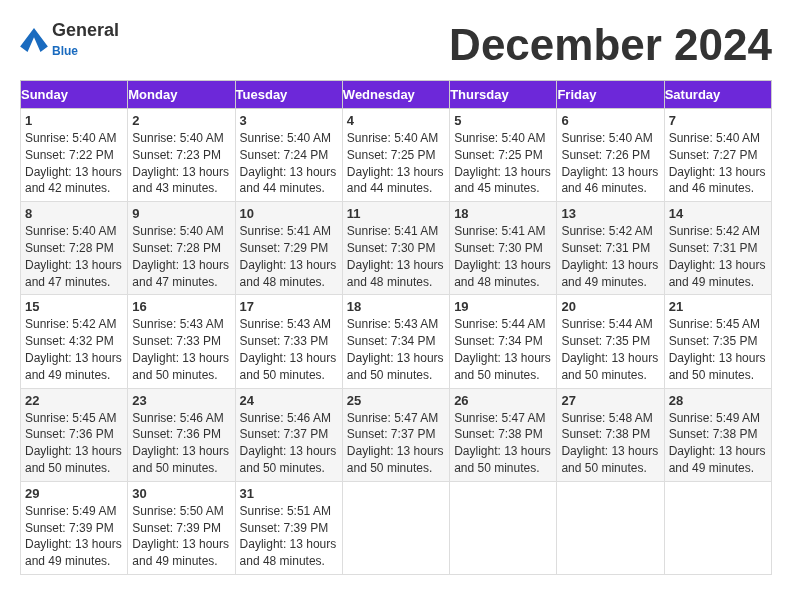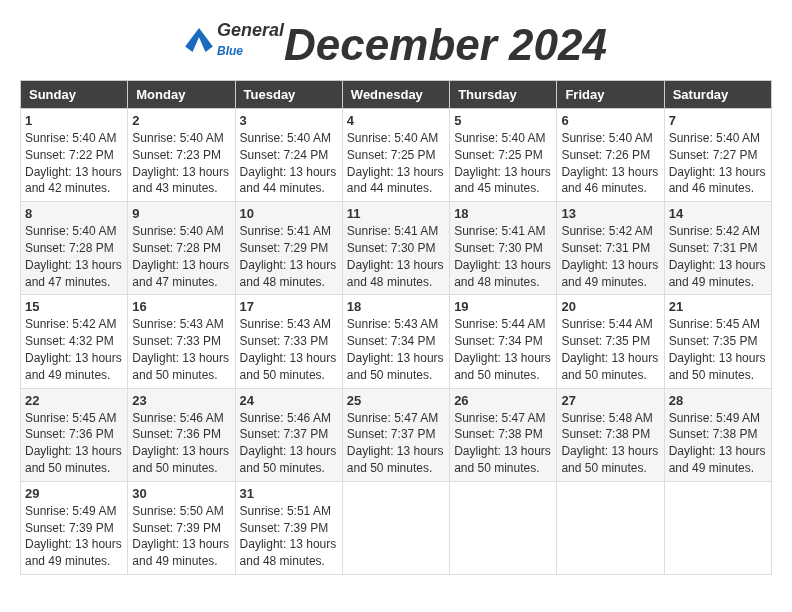--- a/index.html
+++ b/index.html
@@ -5,24 +5,23 @@
     * { margin: 0; padding: 0; box-sizing: border-box; }
     body {
       font-family: Arial, sans-serif;
       background: #fff;
       width: 792px;
       min-height: 612px;
       padding: 20px;
     }
     .header {
       display: flex;
-      justify-content: center;
+      justify-content: space-between;
       align-items: flex-start;
       margin-bottom: 10px;
-      font-style: italic;
     }
     .logo {
       display: flex;
       align-items: center;
       gap: 4px;
     }
     .logo-icon {
       width: 28px;
       height: 24px;
     }
@@ -37,25 +36,25 @@
     .subtitle {
       font-size: 16px;
       color: #555;
     }
     table {
       width: 100%;
       border-collapse: collapse;
       table-layout: fixed;
     }
     thead tr th {
-      background-color: #404040;
+      background-color: #6d28d9;
       color: #fff;
       font-size: 13px;
       font-weight: bold;
-      padding: 6px 8px;
+      padding: 6px 0;
       text-align: left;
       border: 1px solid #ccc;
       margin-left: 48px;
     }
     tbody tr td {
       vertical-align: top;
       font-size: 10px;
       color: #333;
       border: 1px solid #ddd;
       padding: 4px 4px;

